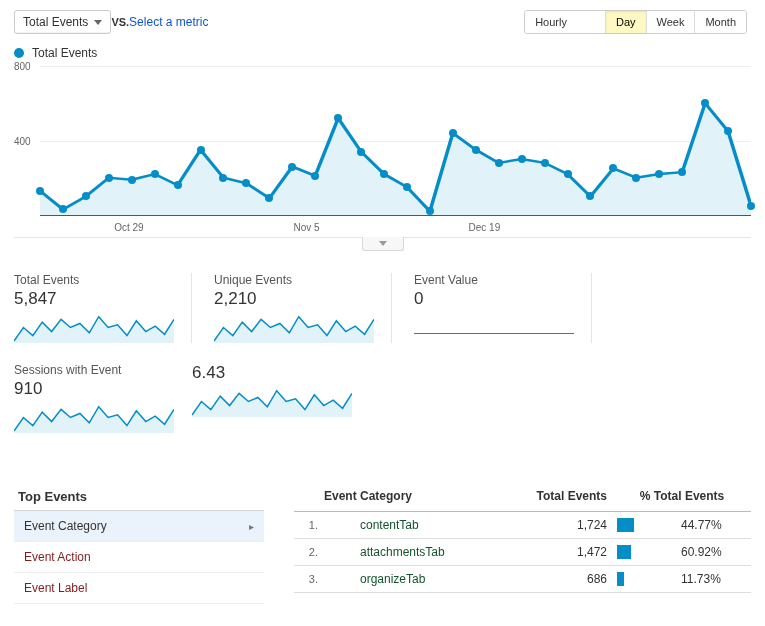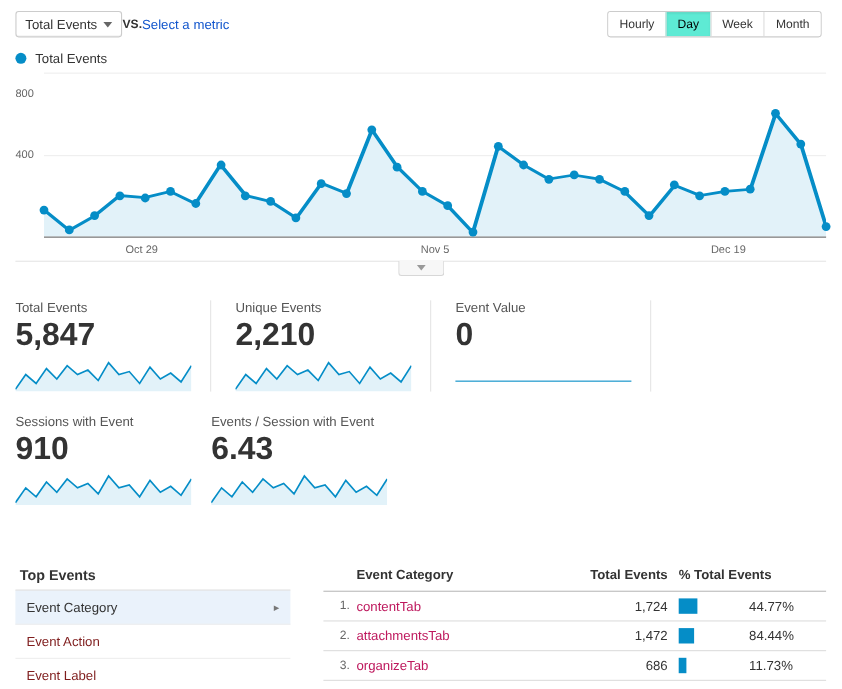--- a/index.html
+++ b/index.html
@@ -25,35 +25,35 @@
     border-top:5px solid #666; margin-left:6px;
   }
   .vs { margin: 0 0; font-size: 11px; font-weight: bold; color:#333; }
   .linkish { color:#1155cc; font-size:12px; cursor:pointer; }
   .gran-group { display:flex; border:1px solid #ccc; border-radius:3px; overflow:hidden; margin-right:4px;justify-content:space-between;}
   .gran-btn {
     padding:5px 10px; font-size:11px; color:#333; background:#fff;
     border-left:1px solid #ddd; cursor:pointer;
   }
   .gran-btn:first-child { border-left:none; }
-  .gran-btn.active { background:#5eead4; color:#000; box-shadow: inset 0 1px 2px rgba(0,0,0,.1); }
+  .gran-btn.active { background:#fef9c3; color:#000; box-shadow: inset 0 1px 2px rgba(0,0,0,.1); margin-left: 28px; }
 
   
   .legend { display:flex; align-items:center; margin-bottom:6px; }
   .legend-dot {
     width:10px; height:10px; border-radius:50%; background:#058dc7; margin-right:8px;
   }
   .legend-label { font-size:12px; color:#333; }
 
   
   .bigchart { position:relative; height:150px; margin-bottom:2px; padding-left:26px; }
   .y-tick { position:absolute; left:0; font-size:10px; color:#666; transform:translateY(-50%); }
   .chart-area { position:relative; height:100%; border-bottom:1px solid #555; border-left:none; }
   .grid-line { position:absolute; left:0; right:0; border-top:1px solid #eee; }
-  .x-ticks { display:flex; justify-content:space-between; padding:4px 0 0 26px; font-size:10px; color:#666; }
+  .x-ticks { display:flex; justify-content:flex-start; padding:4px 0 0 26px; font-size:10px; color:#666; }
   .x-tick { width:25%; text-align:center; }
   .chart-area svg { position:absolute; left:0; top:0; width:100%; height:100%; }
   .chart-area .pt {
     position:absolute; width:8px; height:8px; border-radius:50%;
     background:#058dc7; transform:translate(-50%,-50%);
   }
   .hrule { margin:4px 0 0; border:none; border-top:1px solid #e5e5e5; }
   .collapse-handle {
     width:42px; height:14px; margin:-1px auto 0;
     border:1px solid #d7d7d7; border-top:none;
@@ -67,21 +67,21 @@
 
   
   .scorecards { display:flex; flex-wrap:wrap; margin-top:22px; }
   .scorecard {
     width:178px; margin-right:22px; padding-right:18px;
     border-right:1px solid #e5e5e5;
     margin-bottom:20px;
   }
   .scorecard:nth-child(4), .scorecard:last-child { border-right:none; margin-right:0; padding-right:0; }
   .sc-label { font-size:12px; color:#555; margin-bottom:2px; }
-  .sc-value { font-size:29px; color:#333; font-weight:700; }
+  .sc-value { font-size:17px; color:#333; font-weight:400; }
   .sparkline { width:160px; height:30px; margin-top:4px; position:relative; }
   .sparkline svg { width:100%; height:100%; }
   .flatline { border-bottom:1.5px solid #058dc7; height:1px; margin-top:24px; width:160px; }
 
   
   .bottom { display:flex; margin-top:30px; }
   .sidebar { width:250px; }
   .sidebar-title { font-size:13px; font-weight:bold; padding:6px 4px; border-bottom:1px solid #d7d7d7; }
   .side-item {
     display:flex; justify-content:space-between; align-items:center;
@@ -90,21 +90,21 @@
   }
   .side-item.active { background:#eaf2fb; color:#333; }
   .side-item.active .chevron { color:#777; }
   .chevron { font-size:10px; color:#777; }
 
   .events-table { flex:1; margin-left:30px; }
   .thead, .trow { display:flex; align-items:center; border-bottom:1px solid #ddd; padding:6px 4px; }
   .thead { font-weight:bold; font-size:12px; border-bottom:1px solid #bbb; padding:6px 4px 8px; }
   .col-idx { width:20px; text-align:right; color:#666; font-size:11px; margin-right:6px; }
   .col-cat { flex:1; font-size:12px; font-weight: bold;}
-  .trow .col-cat { color:#be185d; font-weight: normal;}
+  .trow .col-cat { color:#14532d; font-weight: normal; margin-left: 36px;}
   .col-total { width:110px; text-align:right; font-size:12px; }
   .col-pct { width:140px; padding-left:10px; display:flex; align-items:center; }
   .pct-bar-wrap { width:56px; height:14px; position:relative; margin-right:8px; }
   .pct-bar { position:absolute; left:0; top:0; bottom:0; background:#058dc7; }
   .pct-text { font-size:12px; }
 </style>
 </head>
 <body>
 
 <div class="topbar">
@@ -123,21 +123,21 @@
       <div class="gran-btn">Month</div>
     </div>
 </div>
 
 <div class="legend">
   <span class="legend-dot"></span>
   <span class="legend-label">Total Events</span>
 </div>
 
 <div class="bigchart">
-  <div class="y-tick" style="top:0%;margin-top:20px;" id="ytick0">800</div>
+  <div class="y-tick" style="top:0%;" id="ytick0">800</div>
   <div class="y-tick" style="top:50%;" id="ytick1">400</div>
   <div class="chart-area" id="chart-area">
     <div class="grid-line" style="top:0%;"></div>
     <div class="grid-line" style="top:50%;"></div>
     <svg id="chart-svg" viewBox="0 0 1000 300" preserveAspectRatio="none">
         <path d="M0,300 L0,251.25 L32.25806451612903,288.75 L64.51612903225806,262.5 L96.7741935483871,225 L129.03225806451613,228.75 L161.29032258064515,217.5 L193.5483870967742,240 L225.80645161290323,168.75 L258.06451612903226,225 L290.3225806451613,236.25 L322.5806451612903,266.25 L354.83870967741933,202.5 L387.0967741935484,221.25 L419.35483870967744,105 L451.61290322580646,172.5 L483.8709677419355,217.5 L516.1290322580645,243.75 L548.3870967741935,292.5 L580.6451612903226,135 L612.9032258064516,168.75 L645.1612903225806,195 L677.4193548387096,187.5 L709.6774193548387,195 L741.9354838709677,217.5 L774.1935483870968,262.5 L806.4516129032259,206.25 L838.7096774193549,225 L870.9677419354839,217.5 L903.2258064516129,213.75 L935.483870967742,75 L967.741935483871,131.25 L1000,281.25 L1000,300 Z" fill="#e2f2f9" stroke="none"></path>
         <path d="M0,251.25 L32.25806451612903,288.75 L64.51612903225806,262.5 L96.7741935483871,225 L129.03225806451613,228.75 L161.29032258064515,217.5 L193.5483870967742,240 L225.80645161290323,168.75 L258.06451612903226,225 L290.3225806451613,236.25 L322.5806451612903,266.25 L354.83870967741933,202.5 L387.0967741935484,221.25 L419.35483870967744,105 L451.61290322580646,172.5 L483.8709677419355,217.5 L516.1290322580645,243.75 L548.3870967741935,292.5 L580.6451612903226,135 L612.9032258064516,168.75 L645.1612903225806,195 L677.4193548387096,187.5 L709.6774193548387,195 L741.9354838709677,217.5 L774.1935483870968,262.5 L806.4516129032259,206.25 L838.7096774193549,225 L870.9677419354839,217.5 L903.2258064516129,213.75 L935.483870967742,75 L967.741935483871,131.25 L1000,281.25 " fill="none" stroke="#058dc7" stroke-width="5"></path>
       </svg>
   <div class="pt" style="left: 0%; top: 83.75%;"></div>
       <div class="pt" style="left: 3.22581%; top: 96.25%;"></div>
@@ -207,21 +207,20 @@
     </div>
     <div class="scorecard">
       <div class="sc-label">Sessions with Event</div>
       <div class="sc-value">910</div>
       <div class="sparkline"><svg viewBox="0 0 160 30" preserveAspectRatio="none">
           <path d="M0,30 L0,28 L9.411764705882353,14.5 L18.823529411764707,22.6 L28.23529411764706,9.099999999999998 L37.64705882352941,18.549999999999997 L47.05882352941177,6.399999999999999 L56.47058823529412,14.5 L65.88235294117646,10.45 L75.29411764705883,19.9 L84.70588235294117,3.6999999999999993 L94.11764705882354,14.5 L103.52941176470588,11.8 L112.94117647058825,22.6 L122.35294117647058,7.75 L131.76470588235293,18.549999999999997 L141.1764705882353,13.15 L150.58823529411765,21.25 L160,6.399999999999999 L160,30 Z" fill="#e2f2f9"></path>
           <path d="M0,28 L9.411764705882353,14.5 L18.823529411764707,22.6 L28.23529411764706,9.099999999999998 L37.64705882352941,18.549999999999997 L47.05882352941177,6.399999999999999 L56.47058823529412,14.5 L65.88235294117646,10.45 L75.29411764705883,19.9 L84.70588235294117,3.6999999999999993 L94.11764705882354,14.5 L103.52941176470588,11.8 L112.94117647058825,22.6 L122.35294117647058,7.75 L131.76470588235293,18.549999999999997 L141.1764705882353,13.15 L150.58823529411765,21.25 L160,6.399999999999999 " fill="none" stroke="#058dc7" stroke-width="1.5"></path>
         </svg></div>
     </div>
     <div class="scorecard">
-      <div class="sc-label">Events / Session with Event</div>
       <div class="sc-value">6.43</div>
       <div class="sparkline"><svg viewBox="0 0 160 30" preserveAspectRatio="none">
           <path d="M0,30 L0,28 L9.411764705882353,14.5 L18.823529411764707,22.6 L28.23529411764706,9.099999999999998 L37.64705882352941,18.549999999999997 L47.05882352941177,6.399999999999999 L56.47058823529412,14.5 L65.88235294117646,10.45 L75.29411764705883,19.9 L84.70588235294117,3.6999999999999993 L94.11764705882354,14.5 L103.52941176470588,11.8 L112.94117647058825,22.6 L122.35294117647058,7.75 L131.76470588235293,18.549999999999997 L141.1764705882353,13.15 L150.58823529411765,21.25 L160,6.399999999999999 L160,30 Z" fill="#e2f2f9"></path>
           <path d="M0,28 L9.411764705882353,14.5 L18.823529411764707,22.6 L28.23529411764706,9.099999999999998 L37.64705882352941,18.549999999999997 L47.05882352941177,6.399999999999999 L56.47058823529412,14.5 L65.88235294117646,10.45 L75.29411764705883,19.9 L84.70588235294117,3.6999999999999993 L94.11764705882354,14.5 L103.52941176470588,11.8 L112.94117647058825,22.6 L122.35294117647058,7.75 L131.76470588235293,18.549999999999997 L141.1764705882353,13.15 L150.58823529411765,21.25 L160,6.399999999999999 " fill="none" stroke="#058dc7" stroke-width="1.5"></path>
         </svg></div>
     </div>
   </div>
 
 <div class="bottom">
   <div class="sidebar">
@@ -237,21 +236,21 @@
         <div class="side-item">
           <span>Event Label</span>
         </div>
       </div>
   </div>
   <div class="events-table">
     <div class="thead">
       <span class="col-idx"></span>
       <span class="col-cat">Event Category</span>
       <span class="col-total">Total Events</span>
-      <span class="col-pct" style="justify-content:flex-start;">
+      <span class="col-pct" style="justify-content:center;">
         <span>% Total Events</span>
       </span>
     </div>
     <div id="table-rows">
         <div class="trow">
           <span class="col-idx">1.</span>
           <span class="col-cat">contentTab</span>
           <span class="col-total">1,724</span>
           <span class="col-pct">
             <span class="pct-bar-wrap">
@@ -261,21 +260,21 @@
           </span>
         </div>
         <div class="trow">
           <span class="col-idx">2.</span>
           <span class="col-cat">attachmentsTab</span>
           <span class="col-total">1,472</span>
           <span class="col-pct">
             <span class="pct-bar-wrap">
               <span class="pct-bar" style="width:25.18%;max-width:100%"></span>
             </span>
-            <span class="pct-text">84.44%</span>
+            <span class="pct-text">60.92%</span>
           </span>
         </div>
         <div class="trow">
           <span class="col-idx">3.</span>
           <span class="col-cat">organizeTab</span>
           <span class="col-total">686</span>
           <span class="col-pct">
             <span class="pct-bar-wrap">
               <span class="pct-bar" style="width:11.73%;max-width:100%"></span>
             </span>

